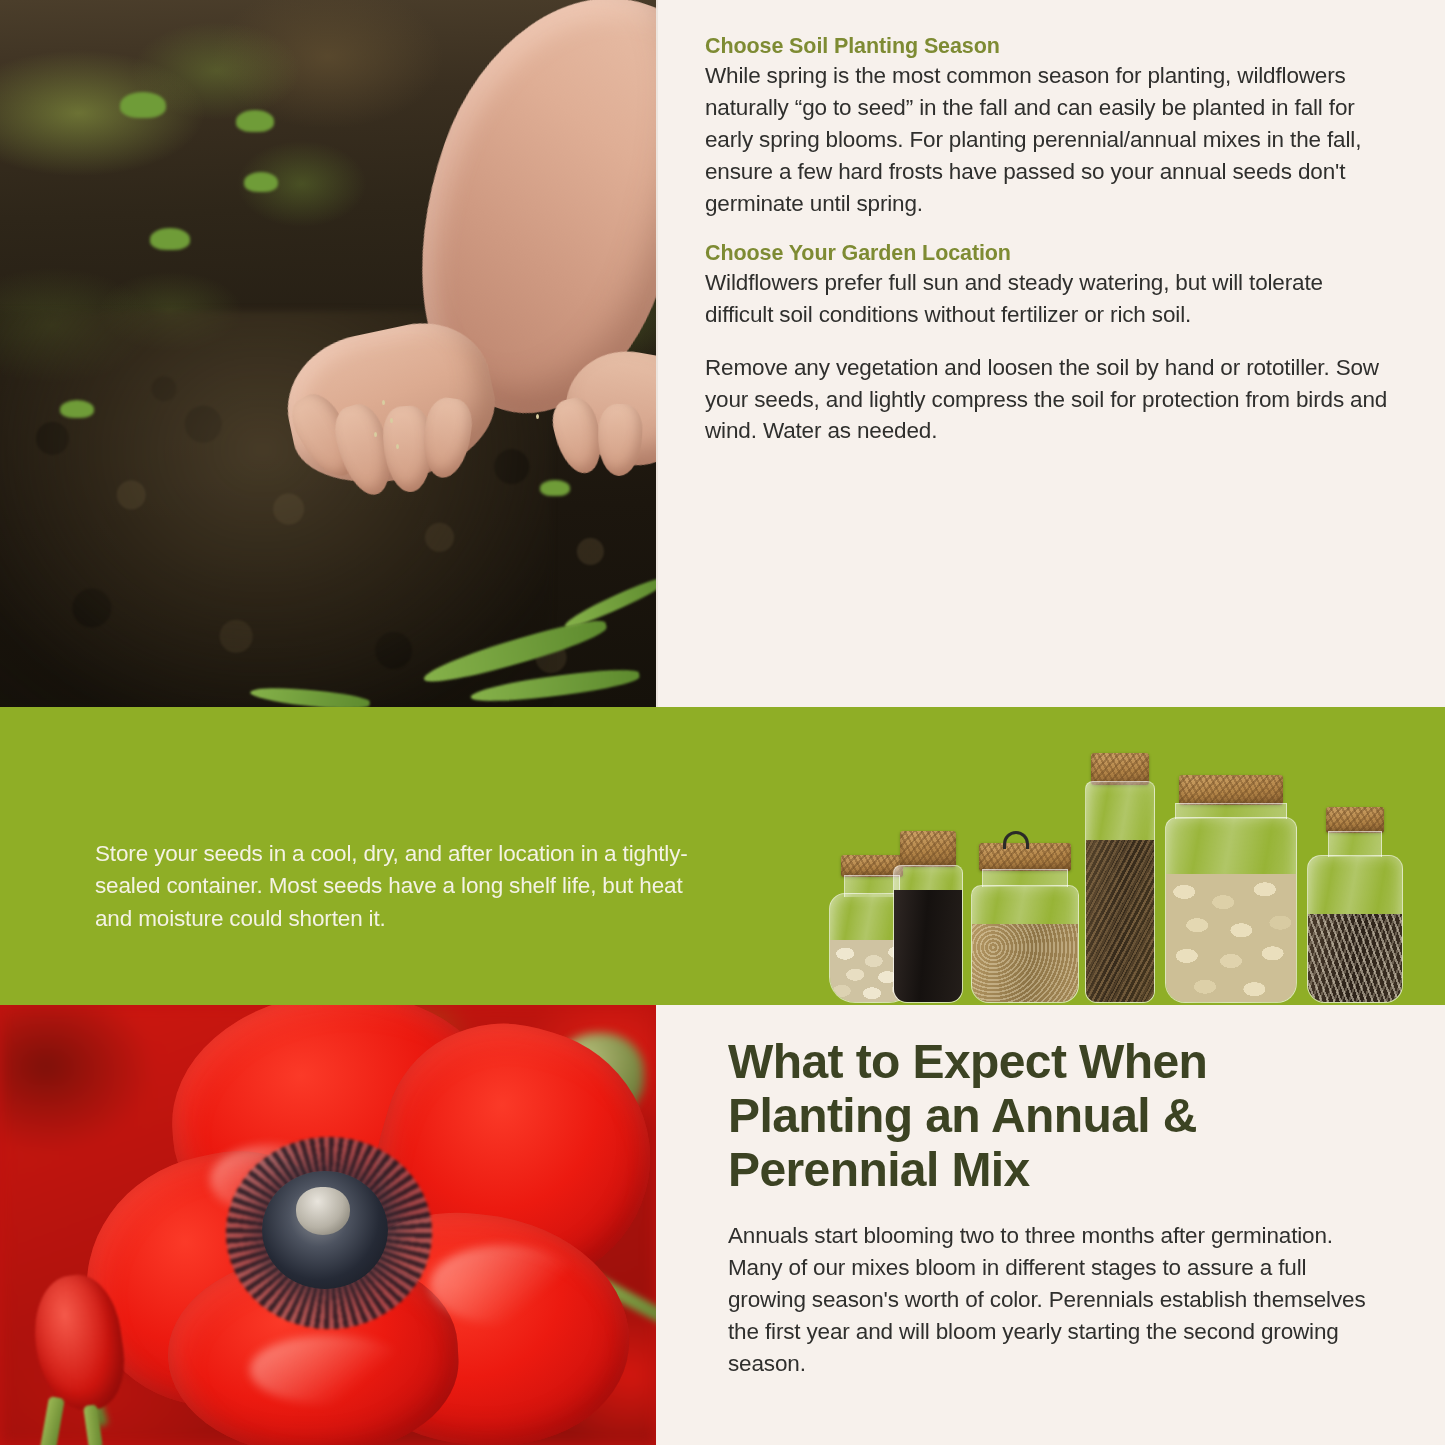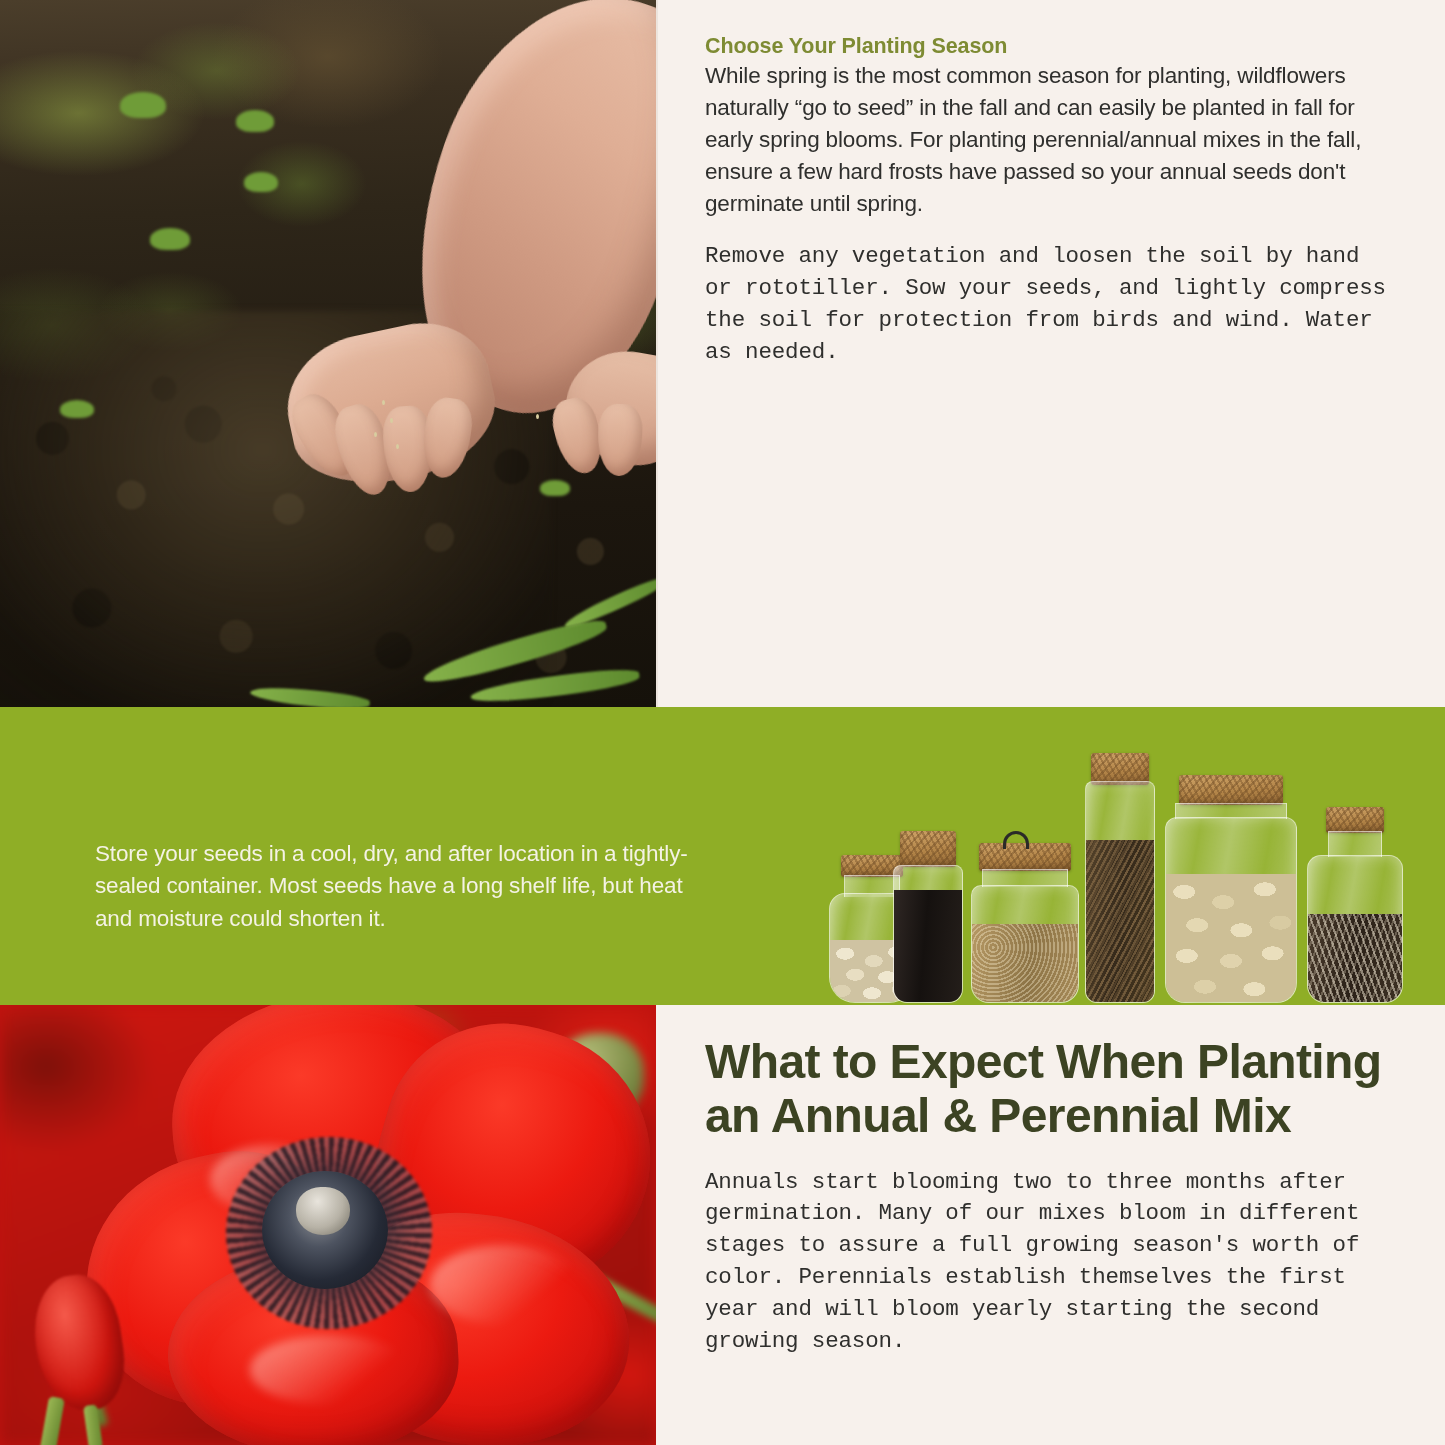--- a/index.html
+++ b/index.html
@@ -142,21 +142,21 @@
     letter-spacing:-.1px;
     margin-bottom:1px;
   }
   .para {
     font-size:22.5px;
     line-height:1.42;
     color:#2f2f2d;
     letter-spacing:-.15px;
     margin-bottom:21px;
   }
-  .para.last { margin-bottom:0;font-family:Liberation Mono, monospace; }
+  .para.last { margin-bottom:0; }
 
   
   .sec2 {
     position:absolute; left:0; top:707px; width:1445px; height:298px;
     background:#8FAE26;
     overflow:hidden;
   }
   .h2 {
     position:absolute; left:95px; top:52px;
     font-size:49px; font-weight:bold; color:#F6F3E6;
@@ -274,20 +274,21 @@
     position:absolute;
     background:linear-gradient(95deg,#9cb855,#66872f);
     border-radius:5px;
     filter:blur(1px);
   }
 
   .txtcol3 {
     flex:1;
     background:#F7F1EC;
     padding:30px 55px 0 49px;
+    margin-left:23px;
   }
   .h3 {
     font-size:48px; line-height:1.12; font-weight:bold;
     color:#3C4323; letter-spacing:-.6px;
     margin-bottom:24px;
   }
   .hairline {
     position:absolute; left:656px; top:0; width:2px; height:707px;
     background:#ece4dd;
   }
@@ -333,24 +334,28 @@
       <span class="seed-fall" style="left:382px;top:400px;"></span>
       <span class="seed-fall" style="left:390px;top:418px;"></span>
       <span class="seed-fall" style="left:374px;top:432px;"></span>
       <span class="seed-fall" style="left:396px;top:444px;"></span>
       <span class="seed-fall" style="left:536px;top:414px;"></span>
     </div>
 
     <div class="txtcol1">
 
       <div>
-        <div class="subhead">Choose Your Planting Season</div>
+        <div class="subhead">Choose Soil Planting Season</div>
         <p class="para">While spring is the most common season for planting, wildflowers naturally “go to seed” in the fall and can easily be planted in fall for early spring blooms. For planting perennial/annual mixes in the fall, ensure a few hard frosts have passed so your annual seeds don't germinate until spring.</p>
       </div>
 
+      <div>
+        <div class="subhead">Choose Your Garden Location</div>
+        <p class="para">Wildflowers prefer full sun and steady watering, but will tolerate difficult soil conditions without fertilizer or rich soil.</p>
+      </div>
 
       <div>
         <p class="para last">Remove any vegetation and loosen the soil by hand or rototiller. Sow your seeds, and lightly compress the soil for protection from birds and wind. Water as needed.</p>
       </div>
     </div>
   </div>
   <div class="hairline"></div>
 
   <div class="sec2">
     <p class="green-para">Store your seeds in a cool, dry, and after location in a tightly-sealed container. Most seeds have a long shelf life, but heat and moisture could shorten it.</p>

